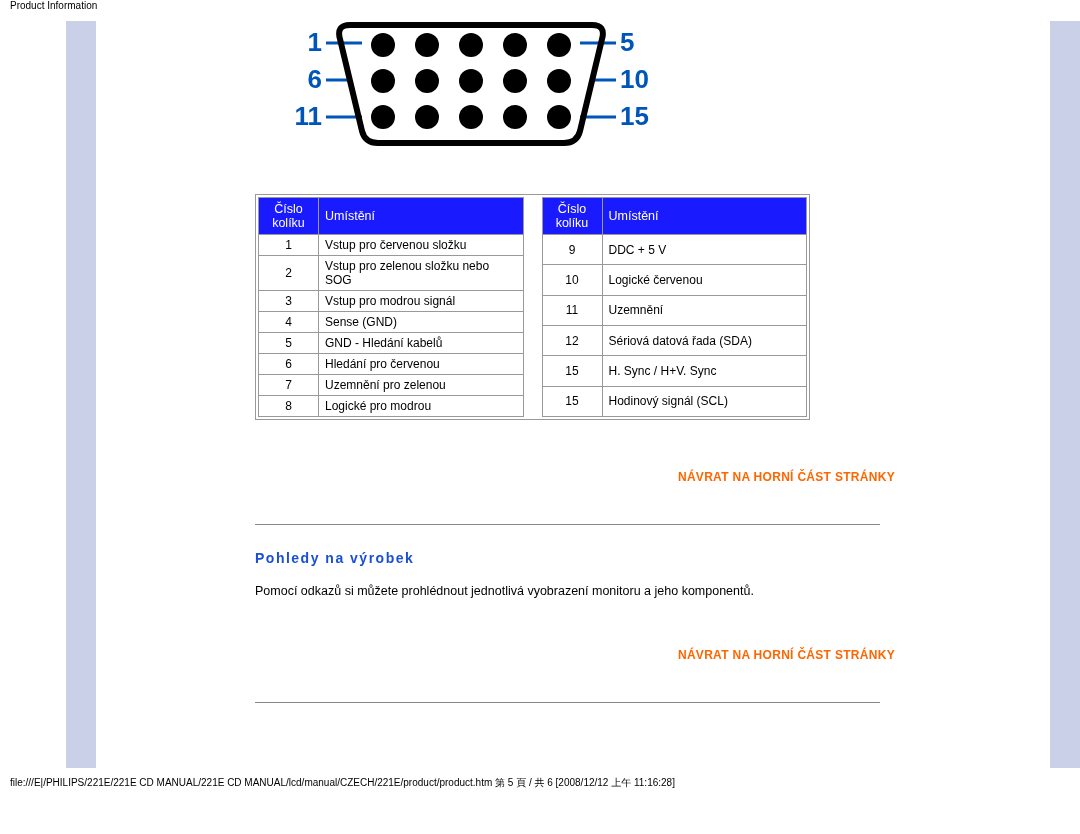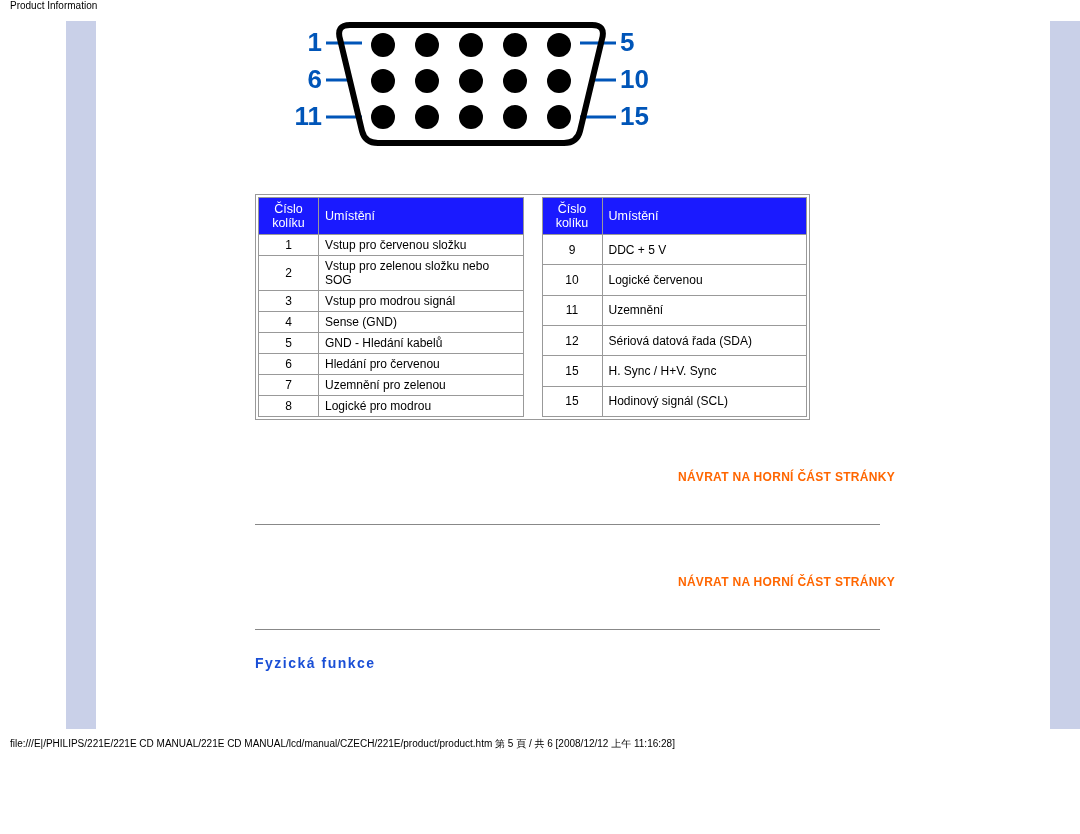--- a/index.html
+++ b/index.html
@@ -247,25 +247,26 @@
         </table>
       </div>
     </div>
 
     <div class="top-link">
       <span>NÁVRAT NA HORNÍ ČÁST STRÁNKY</span>
     </div>
 
     <hr class="hr">
 
+    <div class="section-heading">Pohledy na výrobek</div>
+    <p class="body-text">Pomocí odkazů si můžete prohlédnout jednotlivá vyobrazení monitoru a jeho komponentů.</p>
 
     <div class="top-link">
       <span>NÁVRAT NA HORNÍ ČÁST STRÁNKY</span>
     </div>
 
     <hr class="hr">
 
-    <div class="section-heading">Fyzická funkce</div>
 
   </div>
 </div>
 
 <div class="footer-path">file:///E|/PHILIPS/221E/221E CD MANUAL/221E CD MANUAL/lcd/manual/CZECH/221E/product/product.htm 第 5 頁 / 共 6  [2008/12/12 上午 11:16:28]</div>
 
 </body></html>

